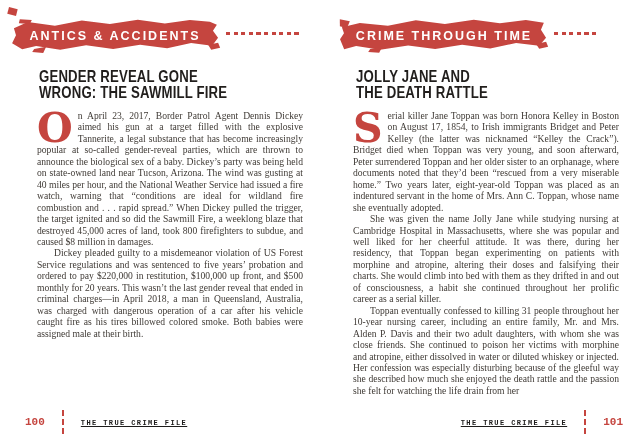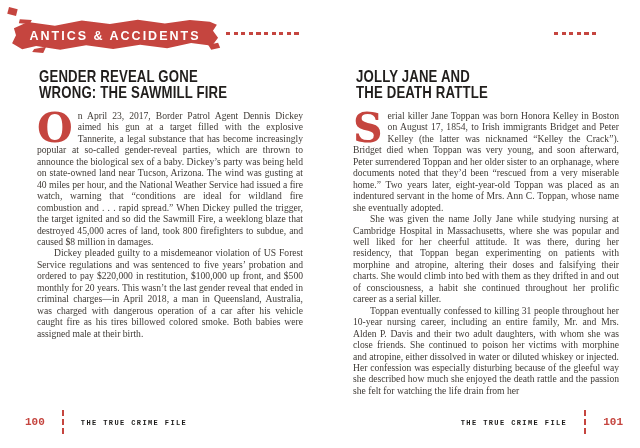--- a/index.html
+++ b/index.html
@@ -77,21 +77,21 @@
   .footer.footer-left  { left: 25px; }
   .footer.footer-right { right: 17px; }
   .pagenum {
     font-family: "Liberation Mono", monospace;
     font-weight: 700; font-size: 11px; color: #c5453f; letter-spacing: 0px;
   }
   .vdash { height: 24px; width: 0; border-left: 2px dashed #c5453f; }
   .runhead {
     font-family: "Liberation Mono", monospace;
     font-weight: 700; font-size: 7px; letter-spacing: 1.4px;
-    color: #1c1b1a; white-space: nowrap; padding-top: 1px;
+    color: #1c1b1a; white-space: nowrap; padding-top: 1px; text-decoration: underline;
   }
 </style>
 </head>
 <body>
 
 <div class="spread">
 
   <section class="page left">
     <span class="fleck fleck-tl"></span>
 
@@ -118,20 +118,29 @@
 
     <footer class="footer footer-left">
       <span class="pagenum">100</span>
       <span class="vdash"></span>
       <span class="runhead">THE TRUE CRIME FILE</span>
     </footer>
   </section>
 
   <section class="page right">
 
+    <div class="banner">
+      <svg viewBox="0 0 208 34" preserveAspectRatio="none">
+        <path fill="#c5453f" d="M2 8 L20 4 L48 7 L76 2 L105 6 L134 2 L160 6 L186 3 L204 6 L201 13 L206 21 L199 29 L176 26 L150 31 L122 27 L95 31 L68 27 L40 31 L16 27 L4 30 L0 20 L4 14 Z"></path>
+        <path fill="#c5453f" d="M0 0 L10 2 L7 9 L0 7 Z"></path>
+        <path fill="#c5453f" d="M30 30 L42 28 L39 34 L28 33 Z"></path>
+        <path fill="#c5453f" d="M196 27 L206 25 L208 30 L199 32 Z"></path>
+      </svg>
+      <div class="banner-label">CRIME THROUGH TIME</div>
+    </div>
     <div class="banner-dashes"></div>
 
     <h1 class="headline">
       <span class="line">JOLLY JANE AND</span>
       <span class="line">THE DEATH RATTLE</span>
     </h1>
 
     <div class="body-copy">
       <p class="para"><span class="dropcap">S</span><span>erial killer Jane Toppan was born Honora Kelley in Boston on August 17, 1854, to Irish immigrants Bridget and Peter Kelley (the latter was nicknamed “Kelley the Crack”). Bridget died when Toppan was very young, and soon afterward, Peter surrendered Toppan and her older sister to an orphanage, where documents noted that they’d been “rescued from a very miserable home.” Two years later, eight-year-old Toppan was placed as an indentured servant in the home of Mrs. Ann C. Toppan, whose name she eventually adopted.</span></p>
       <p class="para indent">She was given the name Jolly Jane while studying nursing at Cambridge Hospital in Massachusetts, where she was popular and well liked for her cheerful attitude. It was there, during her residency, that Toppan began experimenting on patients with morphine and atropine, altering their doses and falsifying their charts. She would climb into bed with them as they drifted in and out of consciousness, a habit she continued throughout her prolific career as a serial killer.</p>

